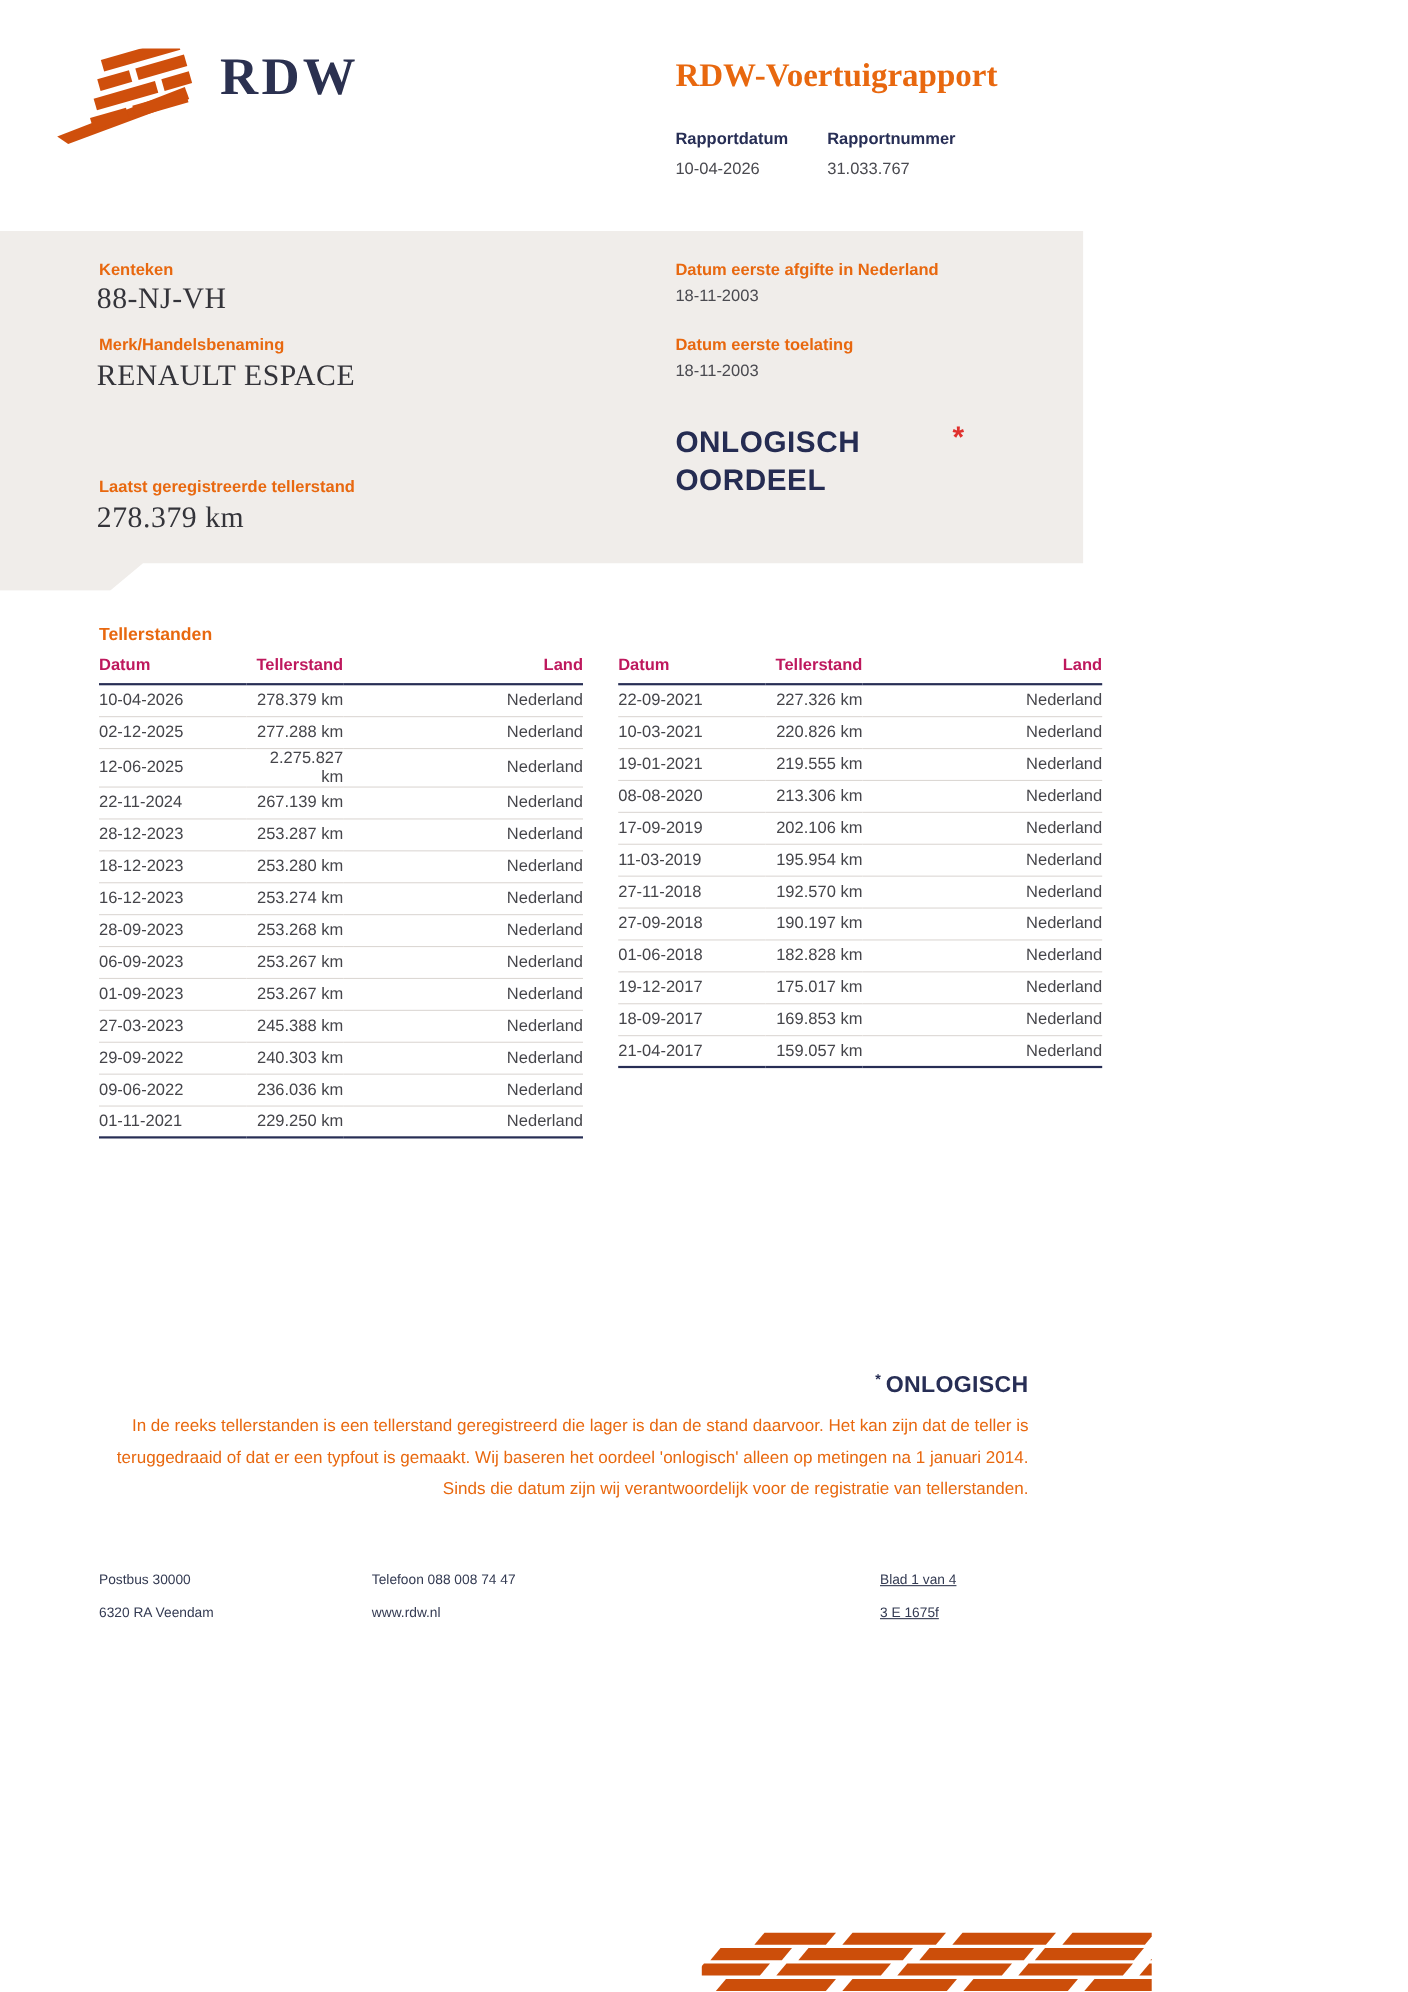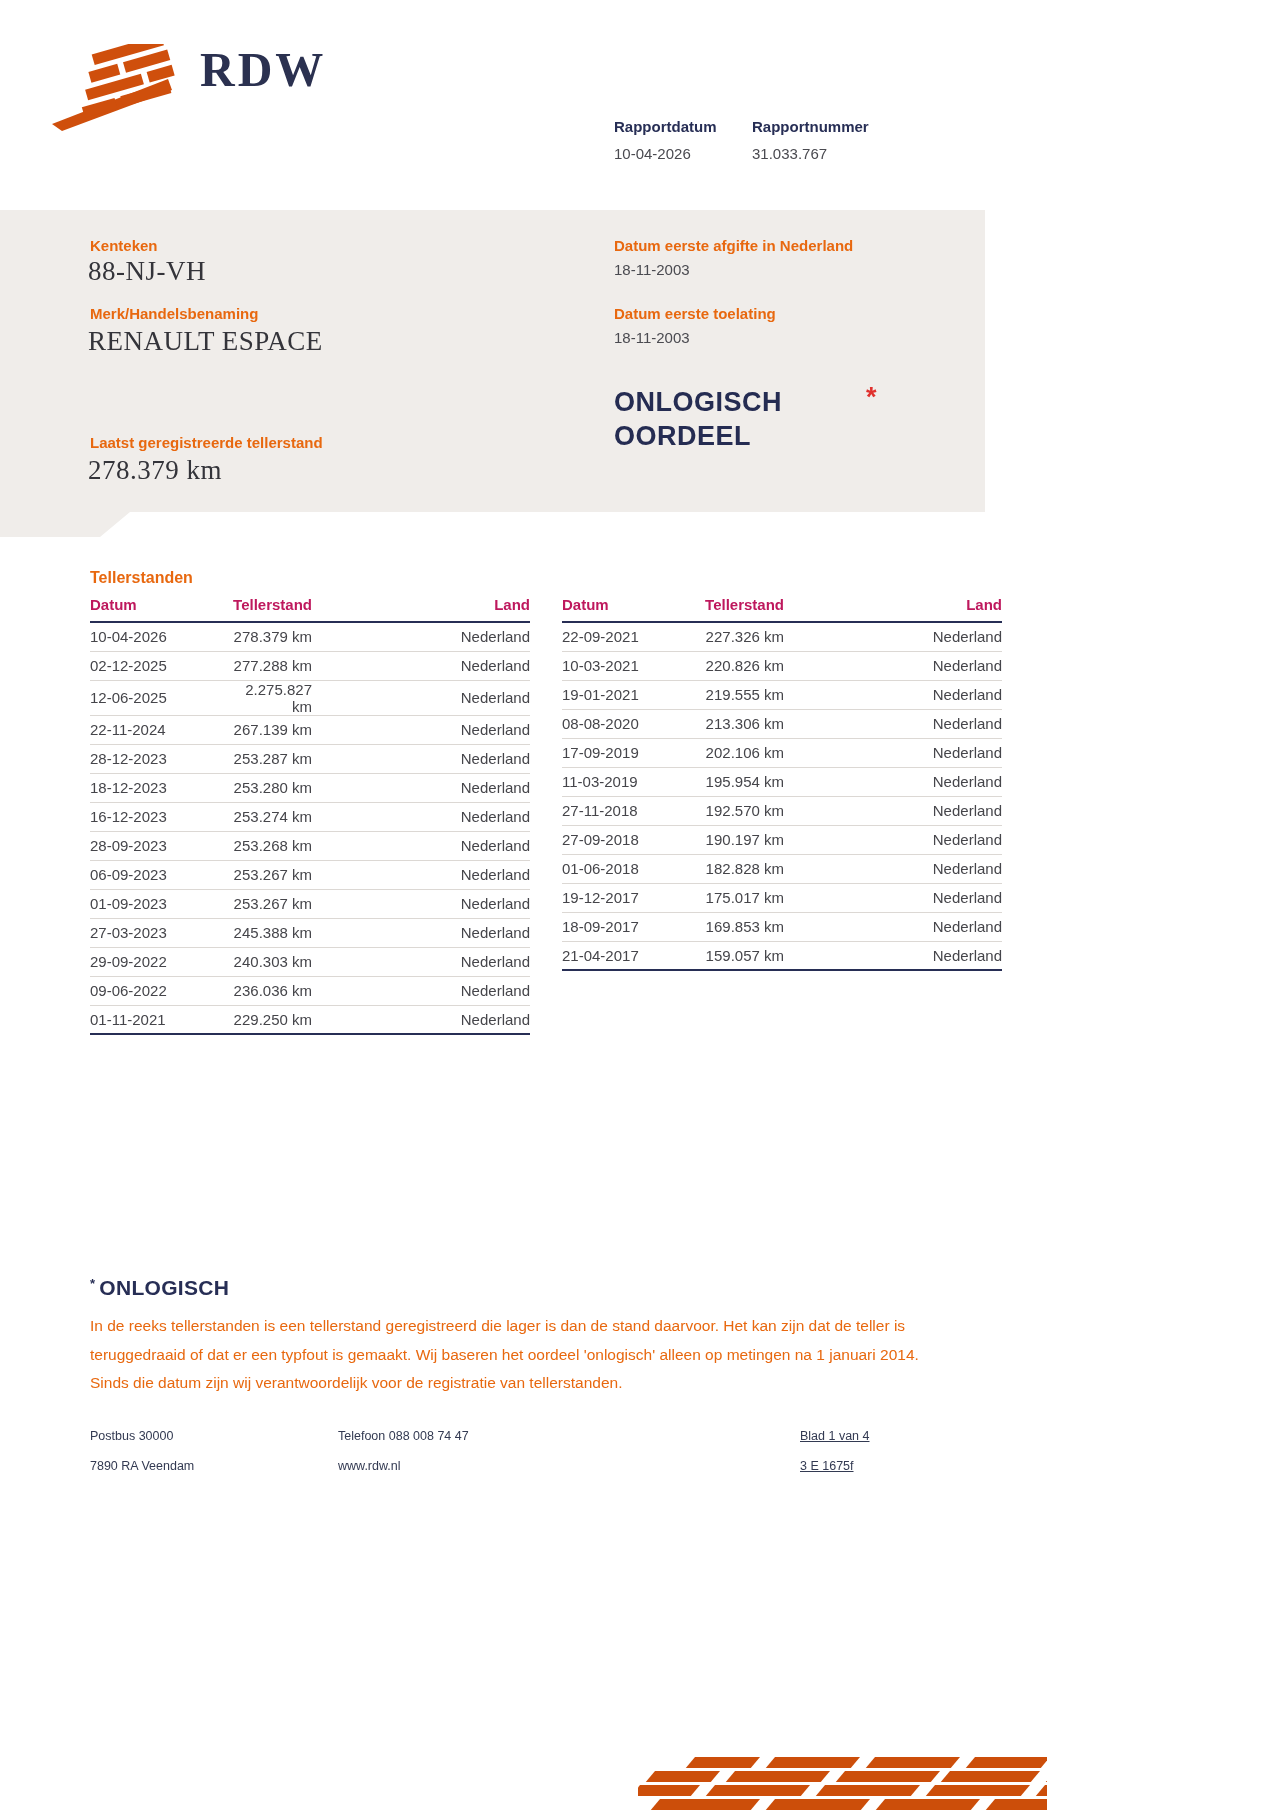--- a/index.html
+++ b/index.html
@@ -56,21 +56,21 @@
   }
   .kmtable th:nth-child(2), .kmtable td:nth-child(2) { text-align:right; }
   .kmtable th:nth-child(3), .kmtable td:nth-child(3) { text-align:right; }
   .kmtable td {
     font-size:15px; color:#45454A; height:29px; padding:0;
     border-bottom:1px solid #DCD8D4; vertical-align:middle;
   }
   .kmtable tbody tr:last-child td { border-bottom:2px solid #272E55; }
 
   
-  .footnote { position:absolute; left:90px; top:1276px; width:845px; }
+  .footnote { position:absolute; left:90px; top:1246px; width:845px;text-align:right; }
   .footnote-title-line { font-size:21px; font-weight:bold; color:#272E55; letter-spacing:0.3px; }
   .footnote-mark { font-size:13px; vertical-align:7px; margin-right:4px; color:#272E55; }
   .footnote-text { margin-top:12px; color:#E8680F; font-size:15.5px; line-height:28.5px; }
 
   
   .footer-item { position:absolute; font-size:12.5px; color:#333A52; }
   .footer-right { width:195px; text-align:left;text-decoration:underline; }
 
   
   .bottom-stripes { position:absolute; left:638px; top:1753px; width:468px; height:80px; }
@@ -89,20 +89,21 @@
         <rect x="80" y="20" width="46" height="11"></rect>
         <rect x="36" y="36" width="58" height="11"></rect>
         <rect x="100" y="36" width="26" height="11"></rect>
         <rect x="28" y="52" width="34" height="11"></rect>
         <rect x="68" y="52" width="50" height="11"></rect>
       </g>
     </g>
   </svg>
   <div class="logo-text">RDW</div>
 
+  <h1 class="doc-title">RDW-Voertuigrapport</h1>
 
   <div class="meta-label" style="left:614px; top:118px;">Rapportdatum</div>
   <div class="meta-label" style="left:752px; top:118px;">Rapportnummer</div>
   <div class="meta-value" style="left:614px; top:145px;">10-04-2026</div>
   <div class="meta-value" style="left:752px; top:145px;">31.033.767</div>
 
   <div class="panel"></div>
 
   <div class="label-orange" style="left:90px; top:237px;">Kenteken</div>
   <div class="big-serif" style="left:88px; top:256px;">88-NJ-VH</div>
@@ -292,21 +293,21 @@
   </table>
 
   <div class="footnote">
     <div class="footnote-title-line">
       <span class="footnote-mark">*</span><span>ONLOGISCH</span>
     </div>
     <div class="footnote-text">In de reeks tellerstanden is een tellerstand geregistreerd die lager is dan de stand daarvoor. Het kan zijn dat de teller is teruggedraaid of dat er een typfout is gemaakt. Wij baseren het oordeel 'onlogisch' alleen op metingen na 1 januari 2014. Sinds die datum zijn wij verantwoordelijk voor de registratie van tellerstanden.</div>
   </div>
 
   <div class="footer-item" style="left:90px; top:1429px;">Postbus 30000</div>
-  <div class="footer-item" style="left:90px; top:1459px;">7890 RA Veendam</div>
+  <div class="footer-item" style="left:90px; top:1459px;">6320 RA Veendam</div>
   <div class="footer-item" style="left:338px; top:1429px;">Telefoon 088 008 74 47</div>
   <div class="footer-item" style="left:338px; top:1459px;">www.rdw.nl</div>
   <div class="footer-item footer-right" style="left:800px; top:1429px;">Blad 1 van 4</div>
   <div class="footer-item footer-right" style="left:800px; top:1459px;">3 E 1675f</div>
 
   <svg class="bottom-stripes" viewBox="0 0 468 80" aria-hidden="true">
     <g fill="#CC4E0A">
       <g transform="translate(0,4) skewX(-40)">
         <rect x="57" y="0" width="65" height="11"></rect>
           <rect x="137" y="0" width="85" height="11"></rect>

